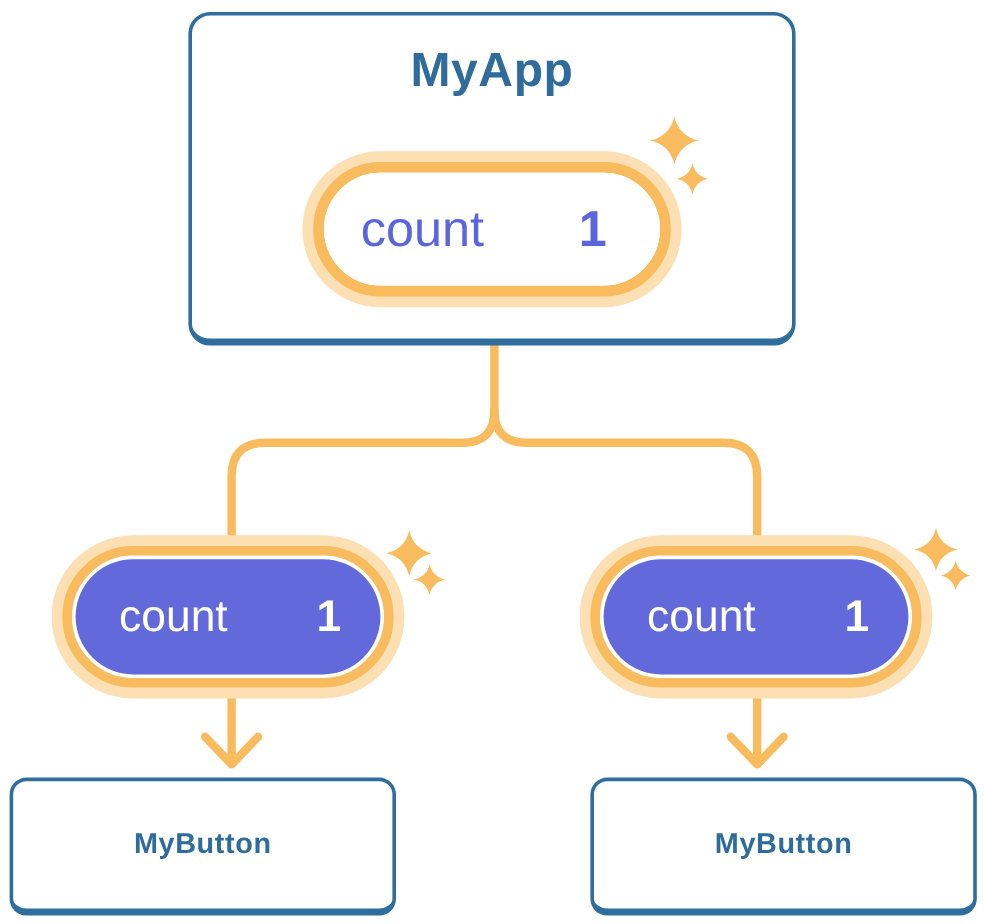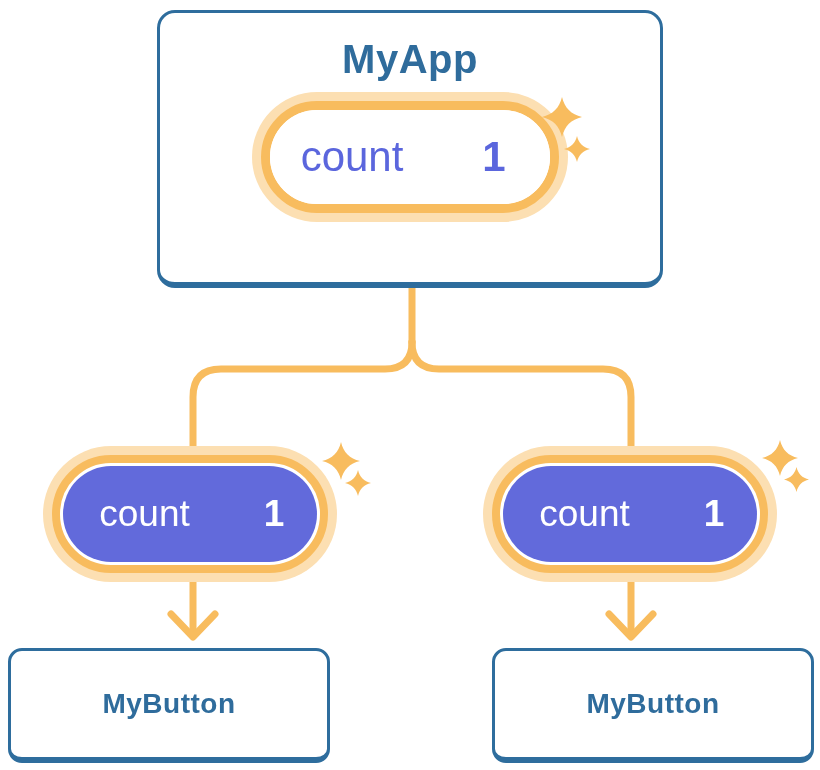--- a/index.html
+++ b/index.html
@@ -34,36 +34,37 @@
     border:3px solid var(--card-border);
     border-bottom-width:6px;
     z-index:2;
     display:flex;
     flex-direction:column;
     align-items:center;
   }
   .card-root{
     left:157px;top:10px;width:506px;height:278px;
     border-radius:18px;
+    gap:34px;
   }
   .card-leaf{
     width:322px;height:115px;top:648px;
     border-radius:14px;
     justify-content:center;
   }
   .card-leaf.left{left:8px;}
   .card-leaf.right{left:492px;}
   .card-title{
     color:var(--card-title);
     font-size:40px;
     font-weight:600;
     letter-spacing:.5px;
     margin-top:24px;
   }
-  .card-leaf .card-title{margin-top:0;font-size:28px;}
+  .card-leaf .card-title{margin-top:0;font-size:24px;}
 
   
   .pill-halo{
     box-sizing:border-box;
     background:var(--accent-halo);
     border-radius:999px;
     padding:9px;
     z-index:3;
   }
   .pill-ring{

